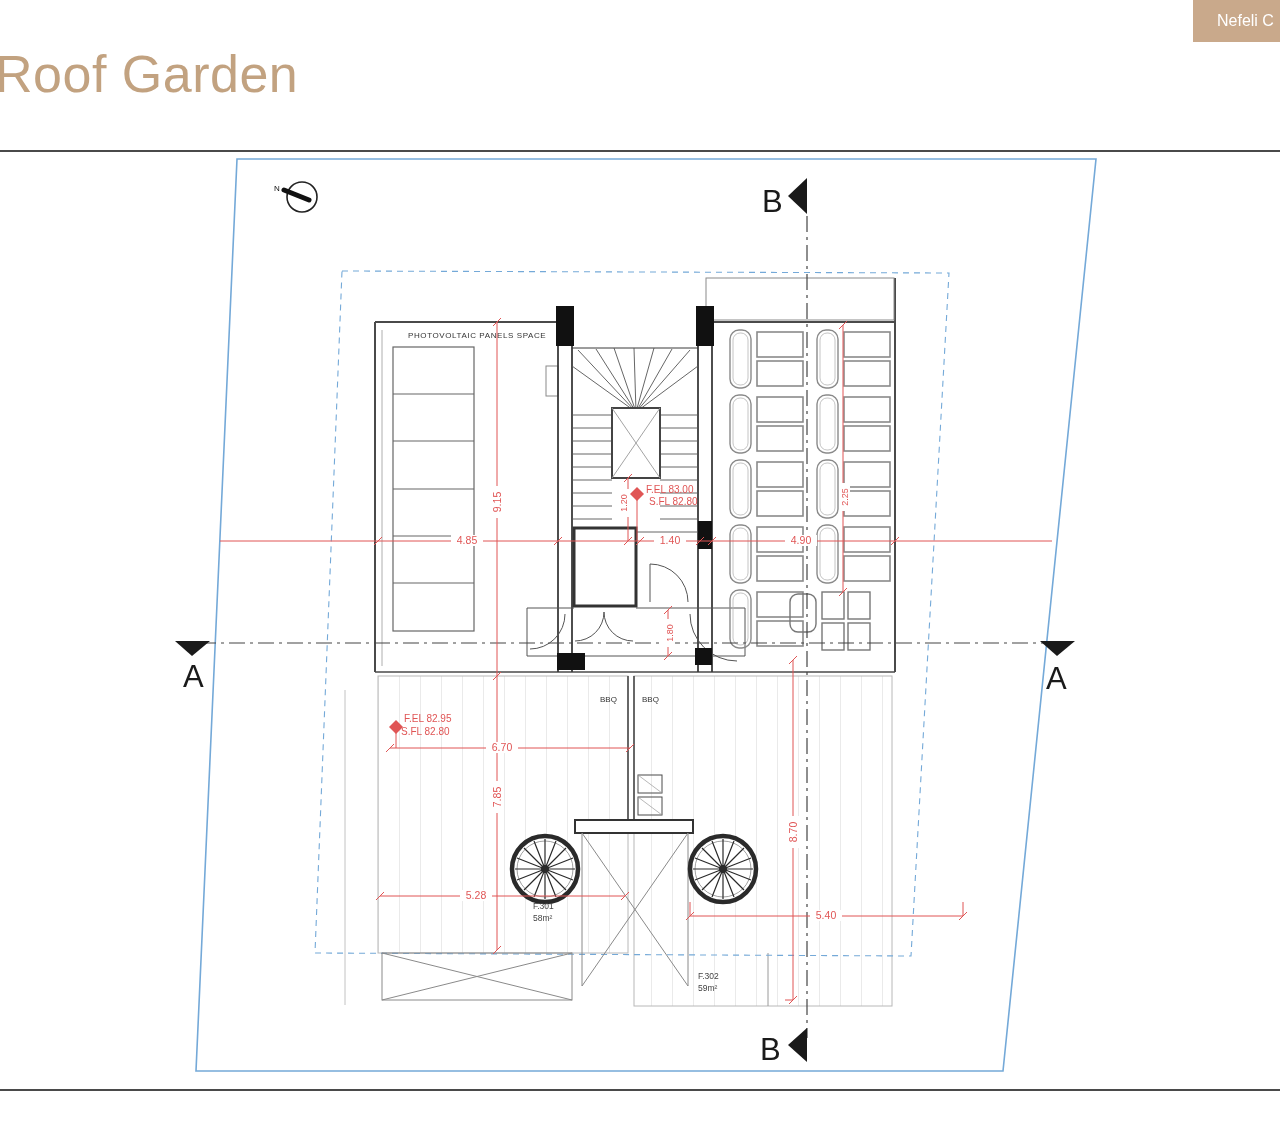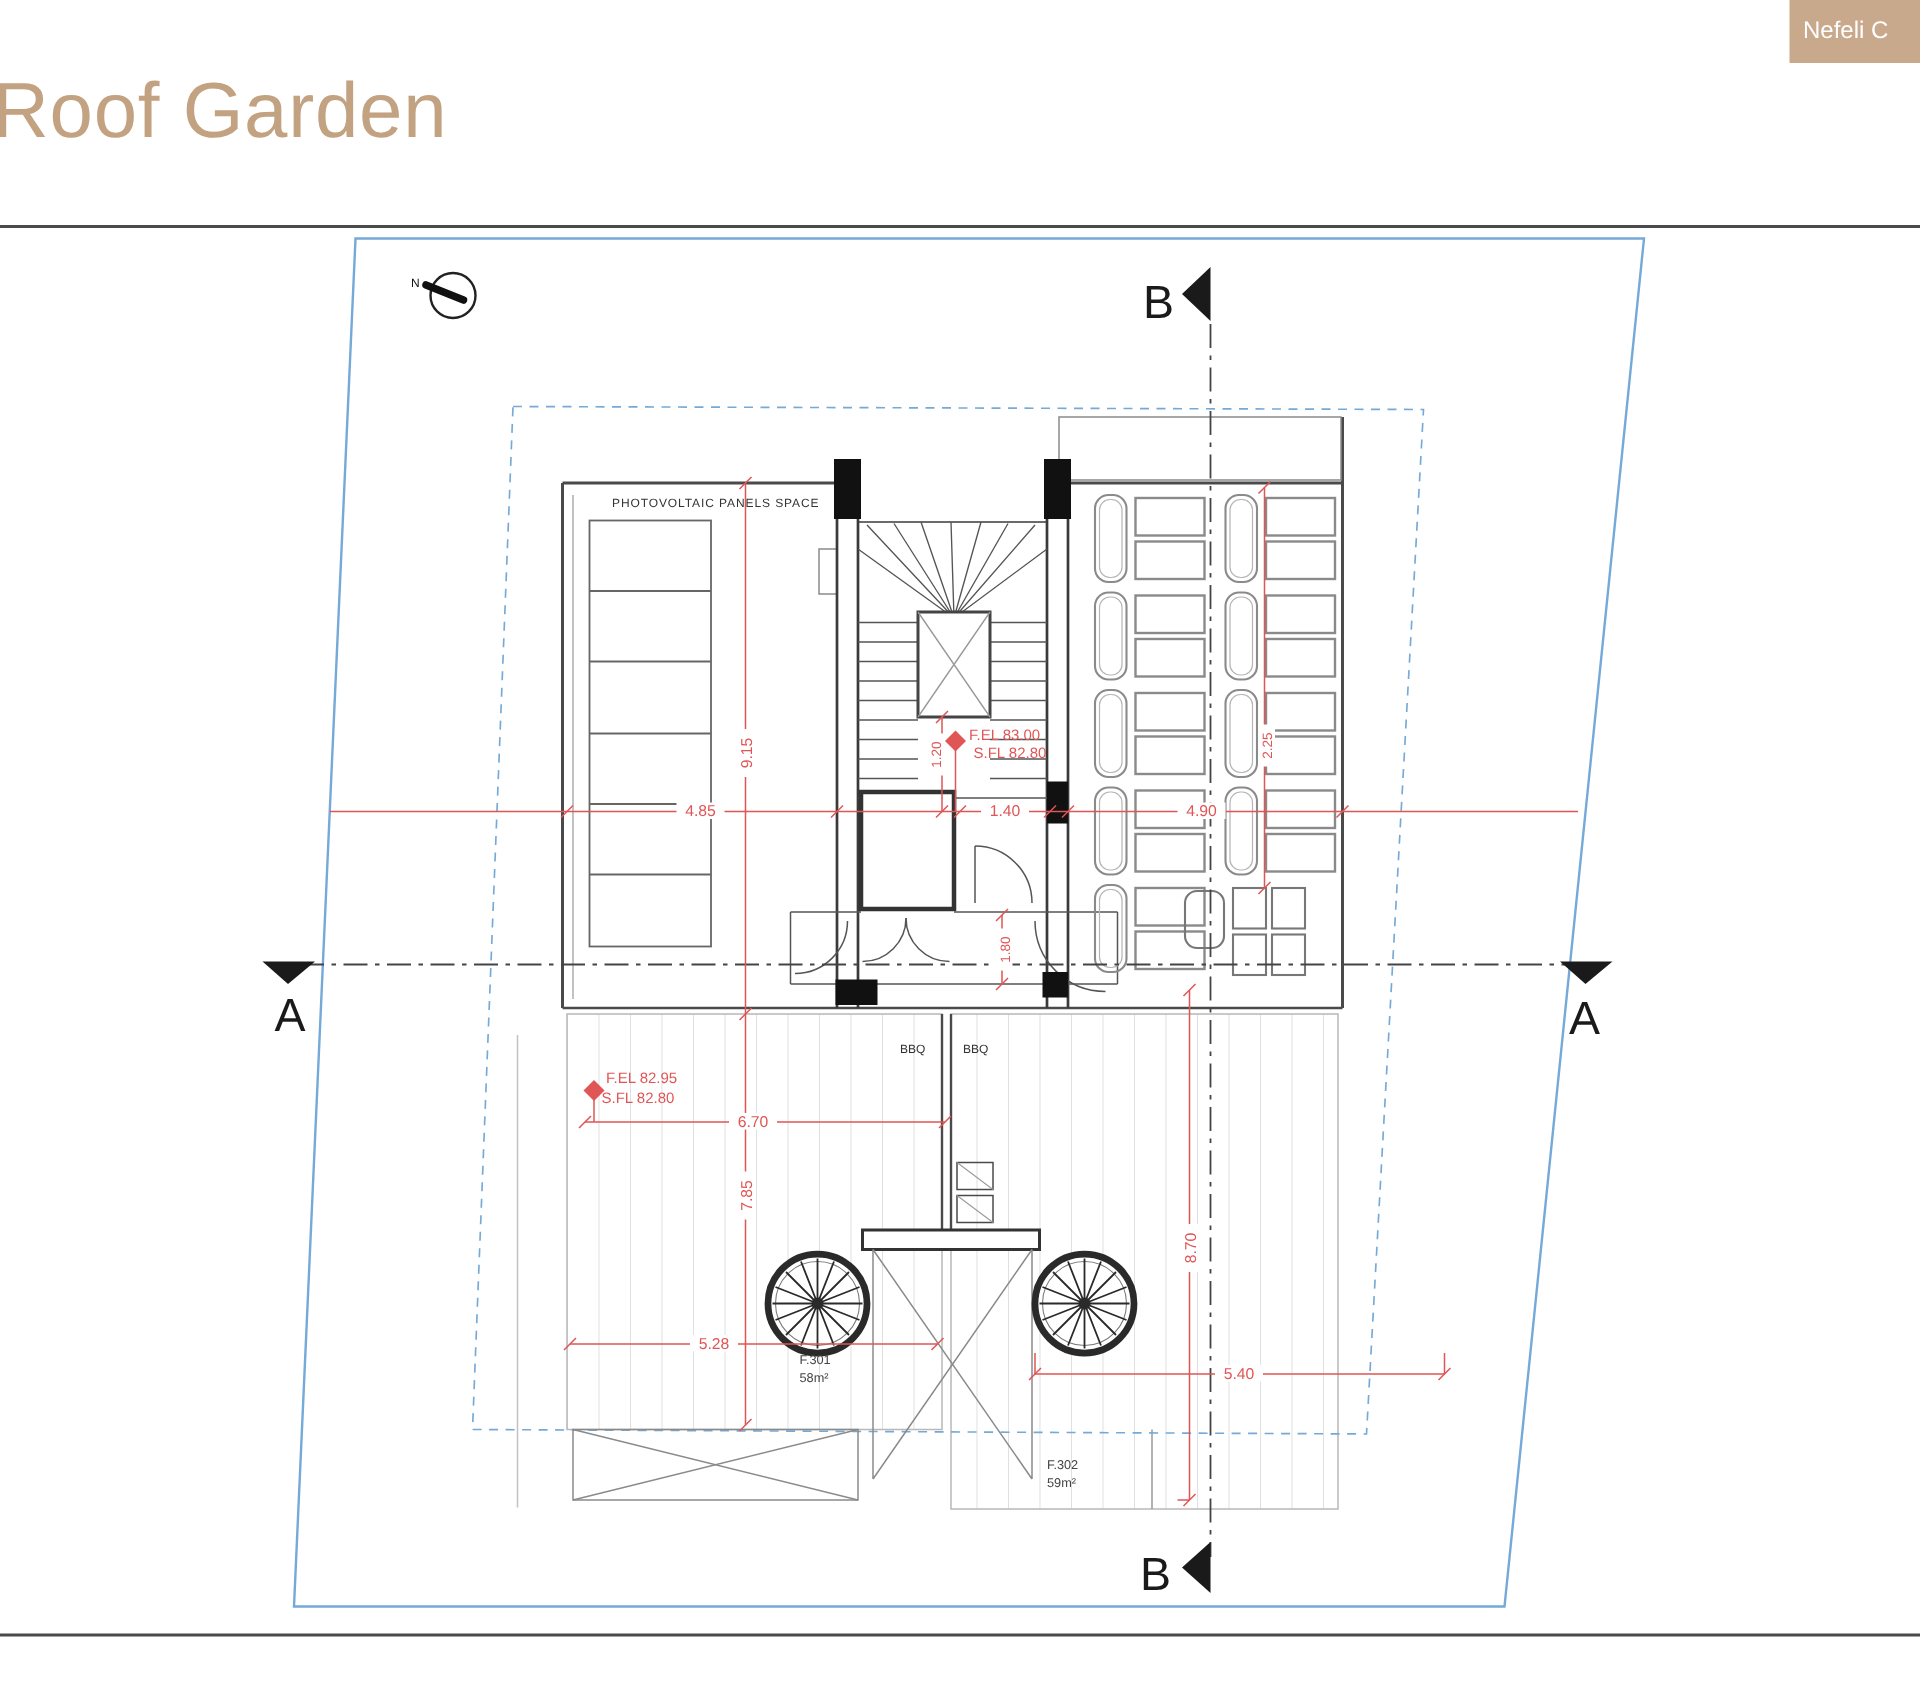--- a/index.html
+++ b/index.html
@@ -1,21 +1,21 @@
 <!DOCTYPE html>
 <html><head>
 <meta charset="utf-8">
 <style>
   html,body{margin:0;padding:0;background:#ffffff;}
   body{width:1280px;height:1138px;position:relative;overflow:hidden;
        font-family:"Liberation Sans",sans-serif;}
   .page-title{position:absolute;left:-5px;top:44px;font-size:52px;letter-spacing:.5px;
        color:#c2a280;white-space:nowrap;}
   .brand-badge{position:absolute;right:0;top:0;width:87px;height:42px;background:#c9a98b;
-       color:#ffffff;font-size:16px;line-height:42px;padding-left:9px;box-sizing:border-box;
+       color:#ffffff;font-size:16px;line-height:42px;padding-left:24px;box-sizing:border-box;
        white-space:nowrap;overflow:hidden;}
   .hr-top{position:absolute;left:0;top:150px;width:1280px;height:2px;background:#4a4a4a;}
   .hr-bottom{position:absolute;left:0;top:1089px;width:1280px;height:2px;background:#4a4a4a;}
   svg{position:absolute;left:0;top:0;}
   svg text{font-family:"Liberation Sans",sans-serif;}
   .dim{fill:#e05555;font-size:10.5px;text-anchor:middle;}
   .dimsm{fill:#e05555;font-size:9px;text-anchor:middle;}
   .planlbl{fill:#333333;font-size:8px;}
   .unitlbl{fill:#444444;font-size:8.5px;}
   .marker{fill:#1a1a1a;font-size:31px;}

